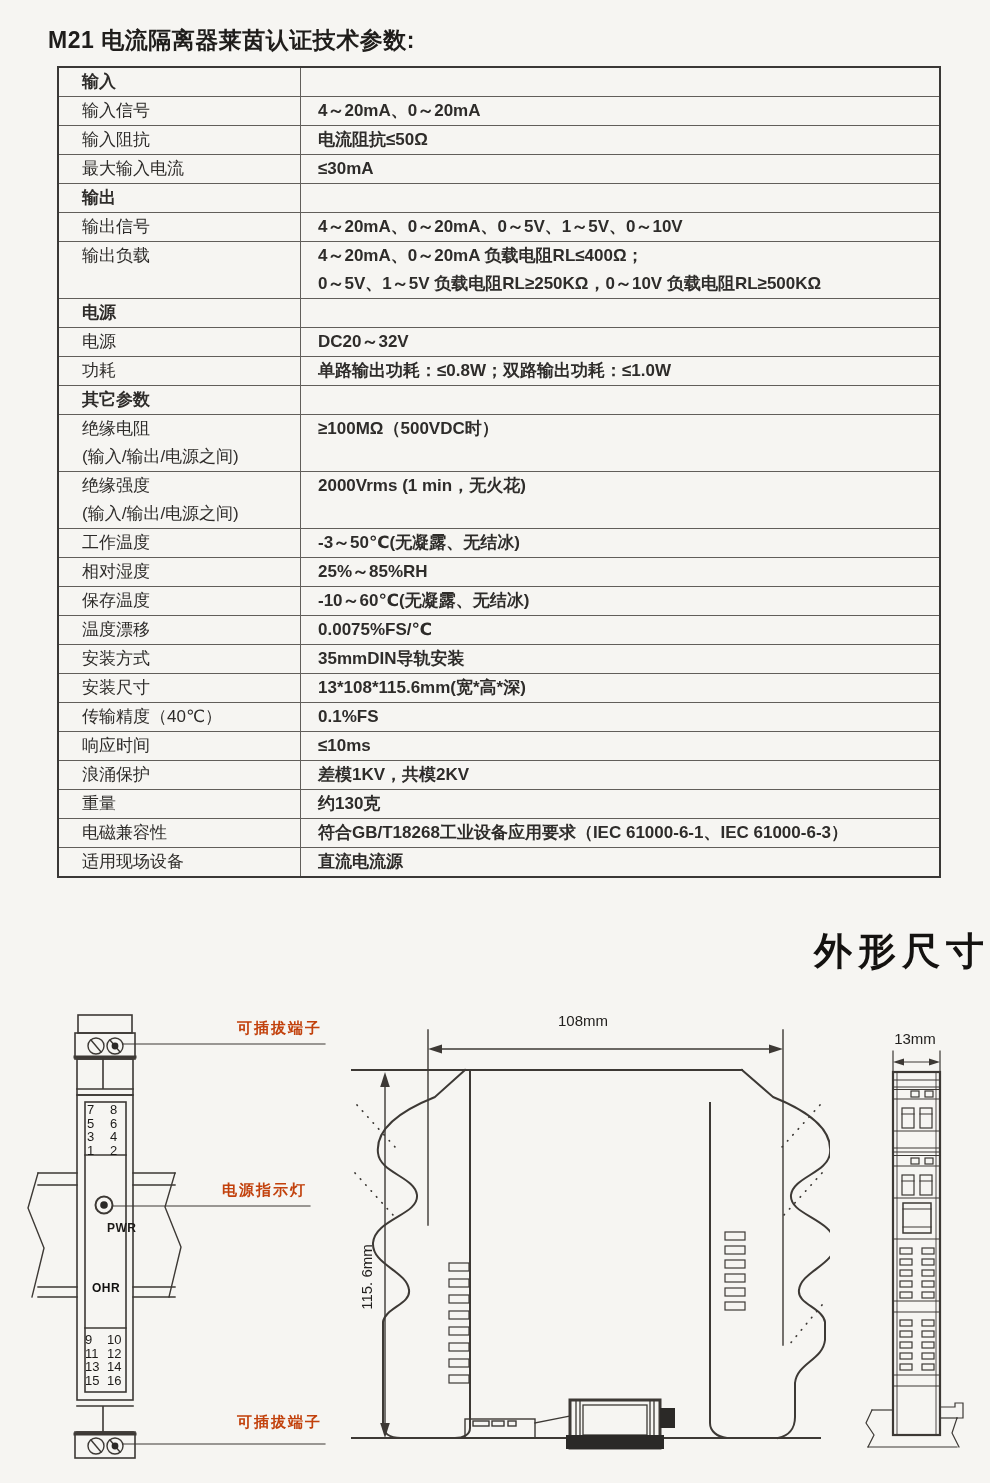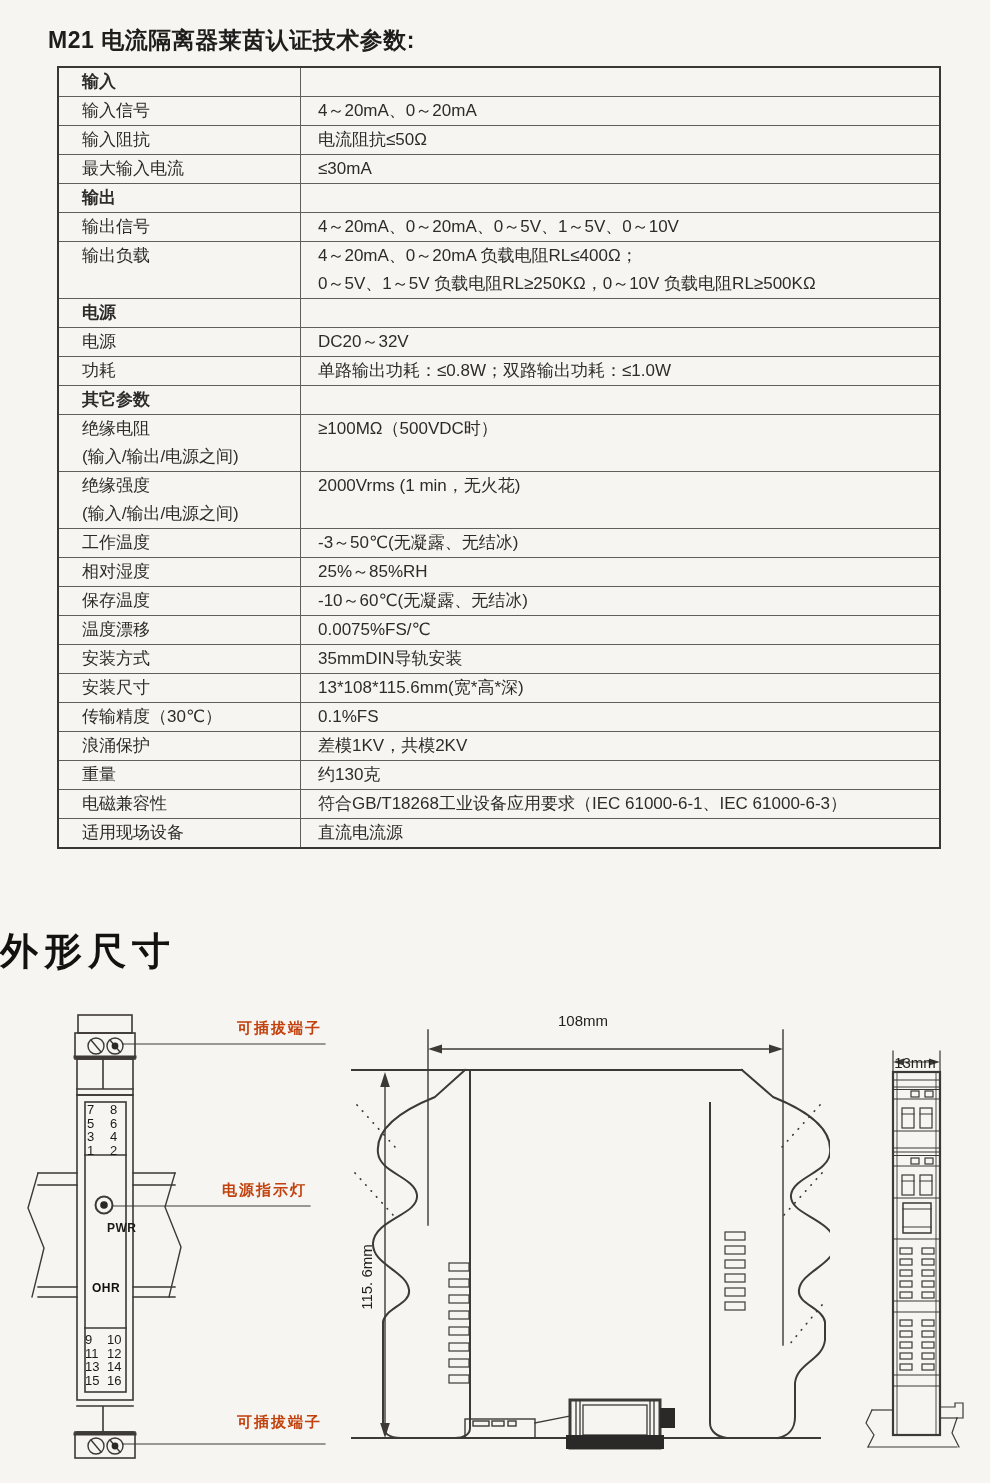--- a/index.html
+++ b/index.html
@@ -20,26 +20,26 @@
   }
   .trow { display:flex; border-bottom:1px solid #615e5a; }
   .trow:last-child { border-bottom:none; }
   .c1 {
     width:242px; flex:0 0 242px; border-right:1px solid #615e5a;
     padding-left:23px; box-sizing:border-box;
     white-space:pre-line; line-height:28px; font-size:17px; color:#2e2c2a;
   }
   .c2 {
     flex:1; padding-left:17px; white-space:pre-line;
-    line-height:28px; font-size:17px; color:#2e2c2a;
+    line-height:28px; font-size:17px; color:#2e2c2a;font-weight:bold;
   }
   .section .c1 { font-weight:bold; }
   
   .shape-title {
-    position:absolute; left:0; top:926px; width:990px; text-align:left;
+    position:absolute; left:0; top:926px; width:990px; text-align:right;
     font-size:38px; font-weight:bold; letter-spacing:6px; color:#141210;
   }
   .drawings { position:absolute; left:0; top:990px; width:990px; height:493px; }
   .drawings svg { position:absolute; }
   .dlabel {
     position:absolute; font-size:15px; font-weight:bold;
     letter-spacing:2px; color:#c2410c; white-space:nowrap;
   }
   .dim { position:absolute; font-size:15px; color:#23211f; white-space:nowrap; }
   .dim-v {
@@ -133,22 +133,26 @@
       </div>
       <div class="trow">
         <div class="c1">安装方式</div>
         <div class="c2">35mmDIN导轨安装</div>
       </div>
       <div class="trow">
         <div class="c1">安装尺寸</div>
         <div class="c2">13*108*115.6mm(宽*高*深)</div>
       </div>
       <div class="trow">
-        <div class="c1">传输精度（30℃）</div>
+        <div class="c1">传输精度（40℃）</div>
         <div class="c2">0.1%FS</div>
+      </div>
+      <div class="trow">
+        <div class="c1">响应时间</div>
+        <div class="c2">≤10ms</div>
       </div>
       <div class="trow">
         <div class="c1">浪涌保护</div>
         <div class="c2">差模1KV，共模2KV</div>
       </div>
       <div class="trow">
         <div class="c1">重量</div>
         <div class="c2">约130克</div>
       </div>
       <div class="trow">
@@ -349,21 +353,21 @@
       <path d="M95,402 H110 L110,398 H118 V413 H112"></path>
       <path d="M112,413 L107,428 L114,442"></path>
     </g>
   </svg>
 
   <div class="dlabel" style="left:237px; top:29px;">可插拔端子</div>
   <div class="dlabel" style="left:222px; top:191px;">电源指示灯</div>
   <div class="dlabel" style="left:237px; top:423px;">可插拔端子</div>
 
   <div class="dim" style="left:553px; top:22px; width:60px; text-align:center;">108mm</div>
-  <div class="dim" style="left:890px; top:40px; width:50px; text-align:center;margin-top:24px;">13mm</div>
+  <div class="dim" style="left:890px; top:40px; width:50px; text-align:center;">13mm</div>
 </div>
 
 <div class="dim-v">115. 6mm</div>
 
 <div class="tnum" style="left:87px;  top:1103px;">7
 5
 3
 1</div>
 <div class="tnum" style="left:110px; top:1103px;">8
 6

